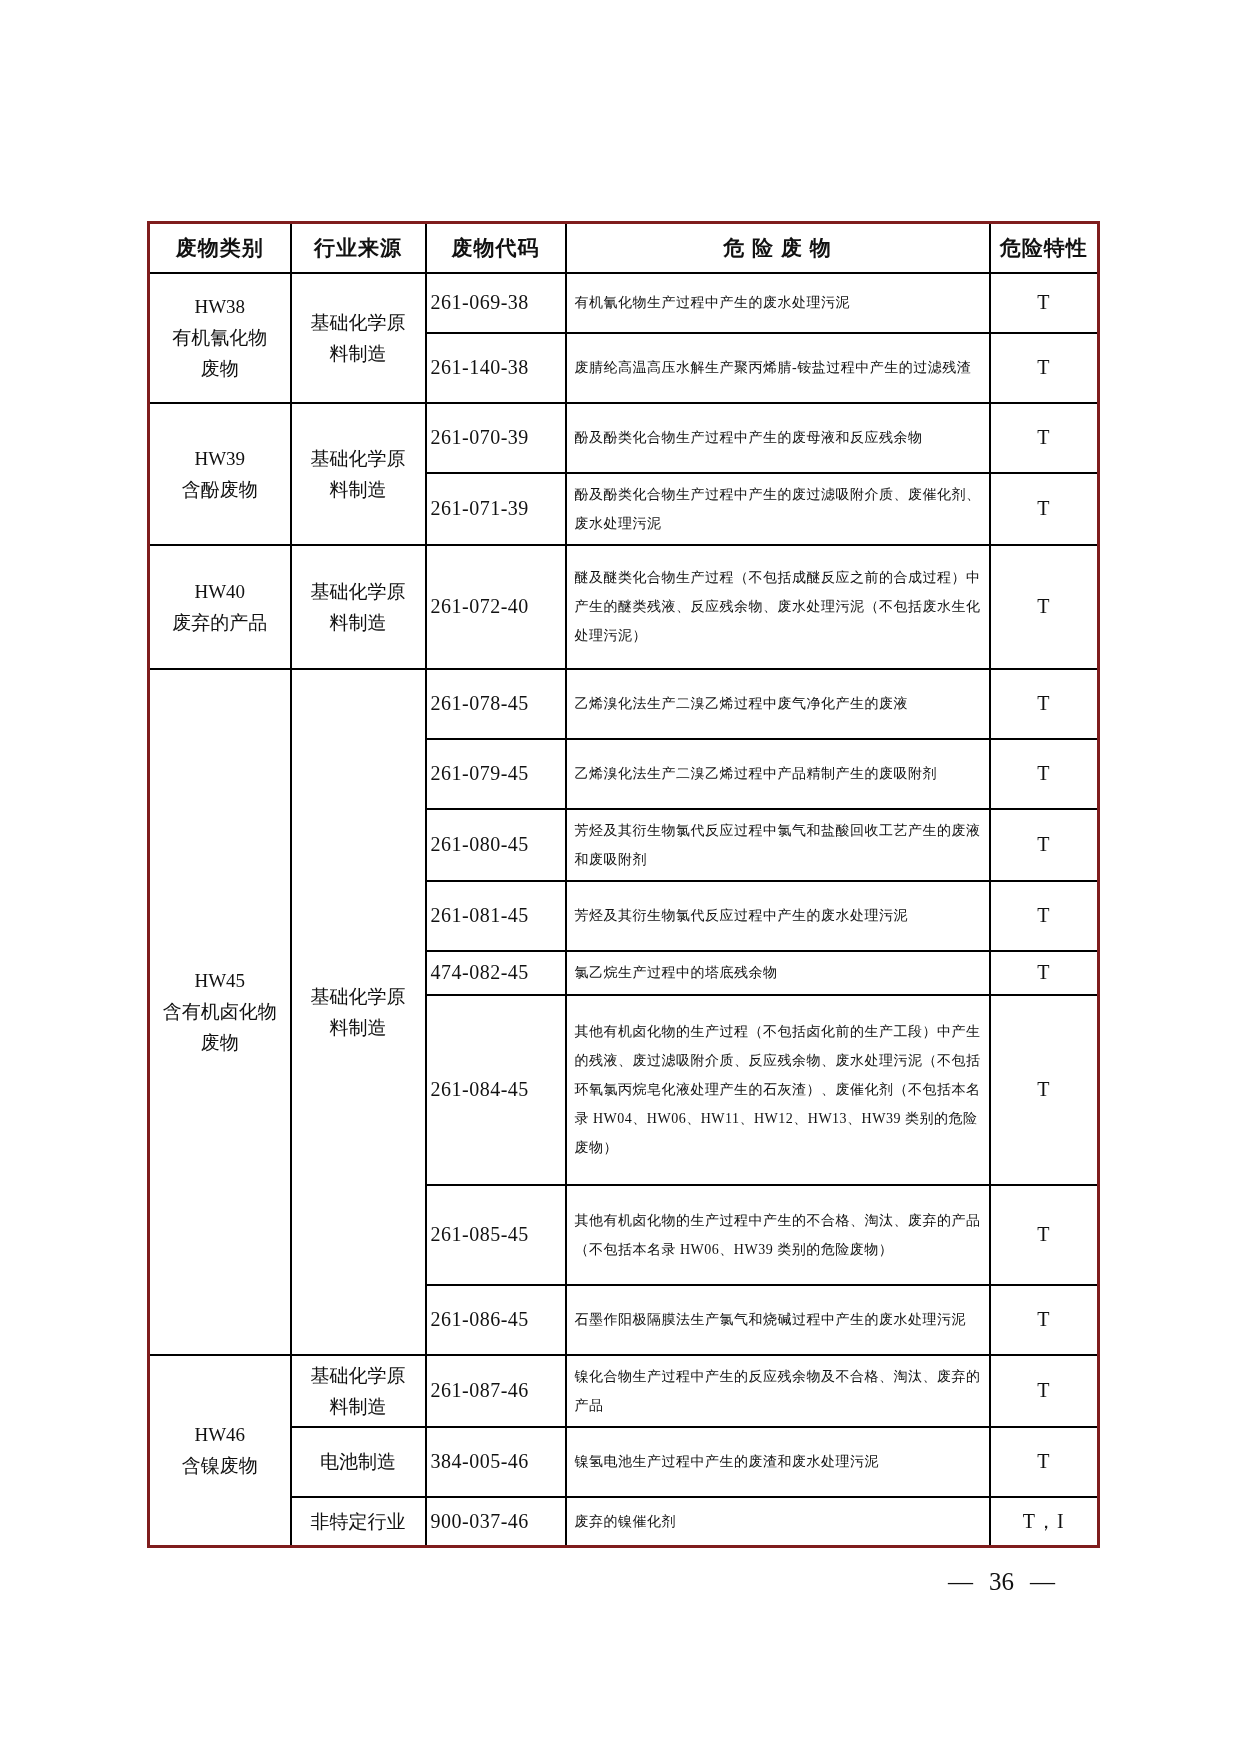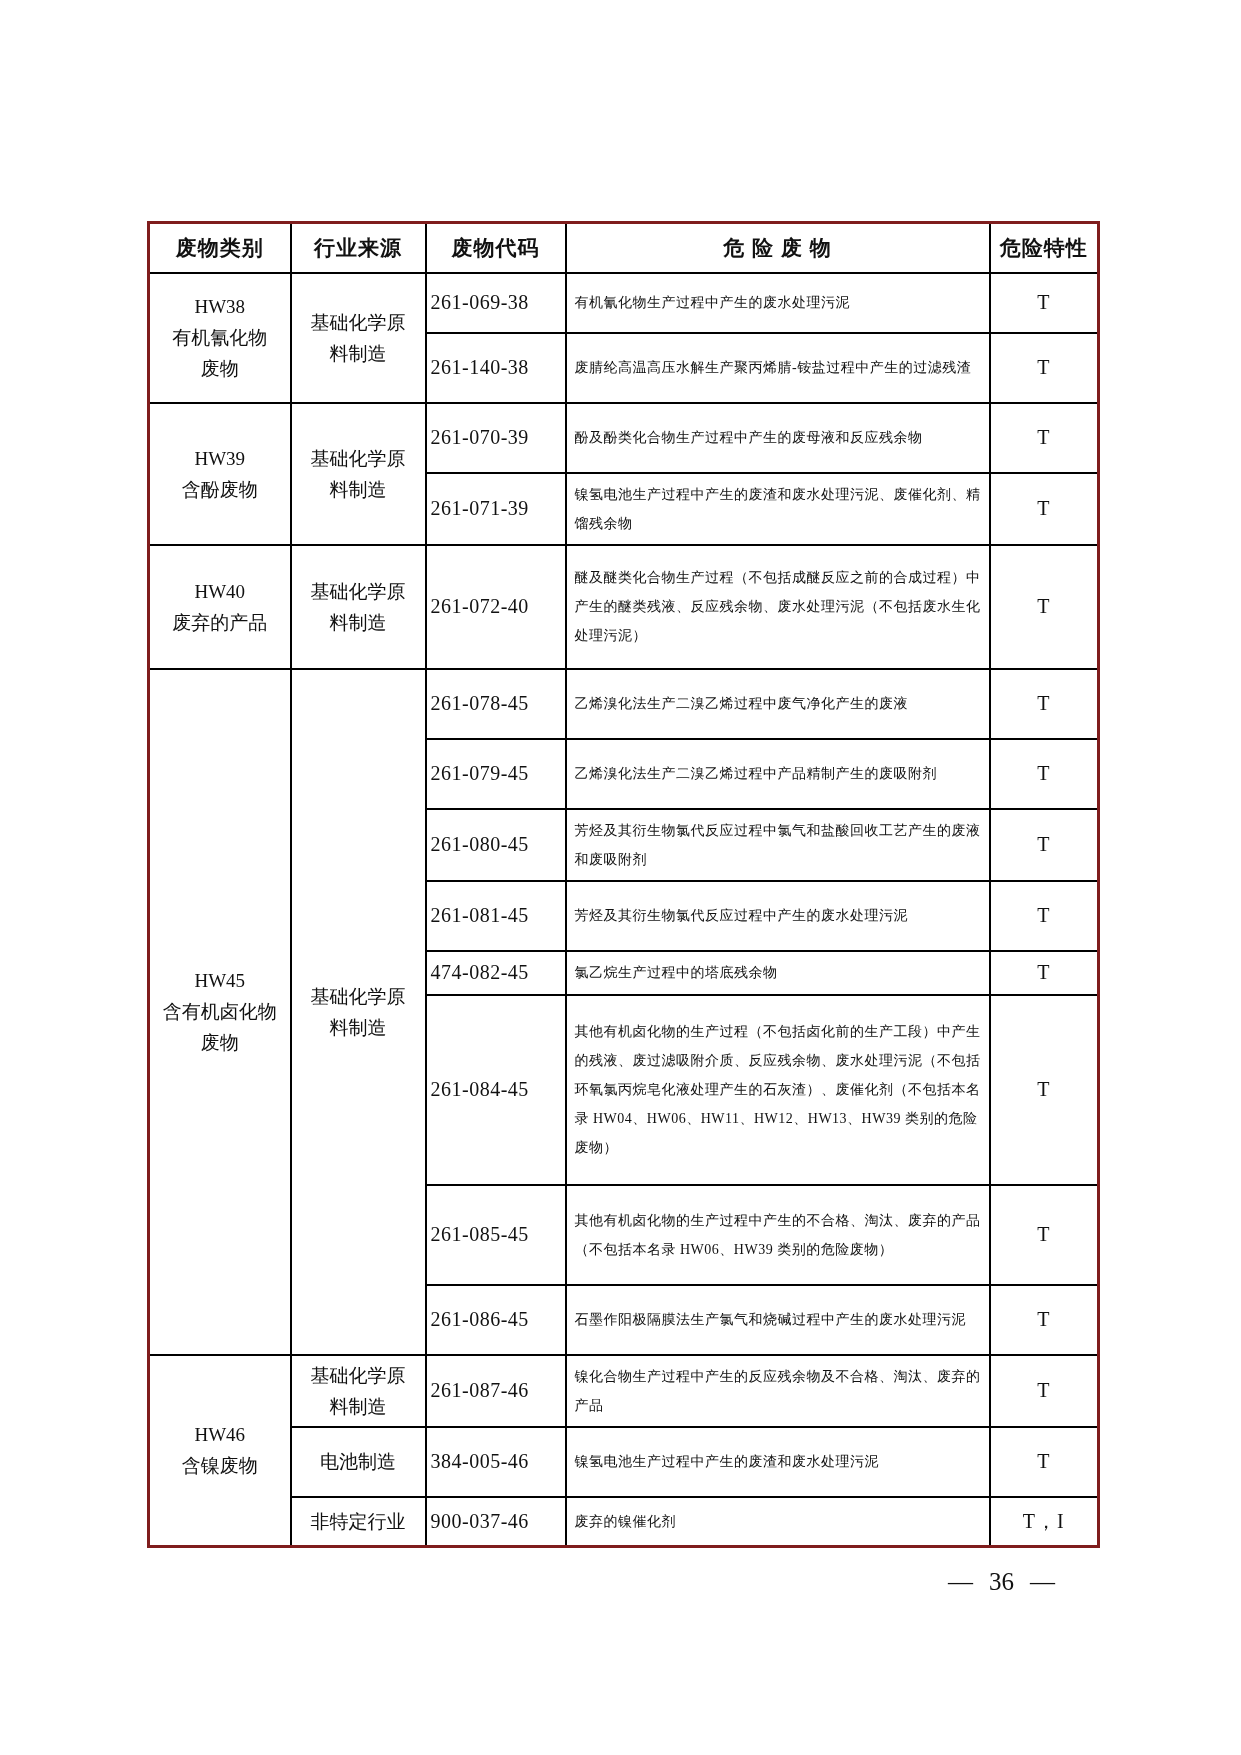--- a/index.html
+++ b/index.html
@@ -112,21 +112,21 @@
       <td class="cat-cell" rowspan="2">HW39
 含酚废物</td>
       <td class="ind-cell" rowspan="2">基础化学原
 料制造</td>
       <td class="code-cell">261-070-39</td>
       <td class="desc-cell">酚及酚类化合物生产过程中产生的废母液和反应残余物</td>
       <td class="prop-cell">T</td>
     </tr>
     <tr style="height:70px">
       <td class="code-cell">261-071-39</td>
-      <td class="desc-cell">镍氢电池生产过程中产生的废渣和废水处理污泥、废催化剂、精馏残余物</td>
+      <td class="desc-cell">酚及酚类化合物生产过程中产生的废过滤吸附介质、废催化剂、废水处理污泥</td>
       <td class="prop-cell">T</td>
     </tr>
 
     <tr style="height:124px">
       <td class="cat-cell">HW40
 废弃的产品</td>
       <td class="ind-cell">基础化学原
 料制造</td>
       <td class="code-cell">261-072-40</td>
       <td class="desc-cell">醚及醚类化合物生产过程（不包括成醚反应之前的合成过程）中产生的醚类残液、反应残余物、废水处理污泥（不包括废水生化处理污泥）</td>

